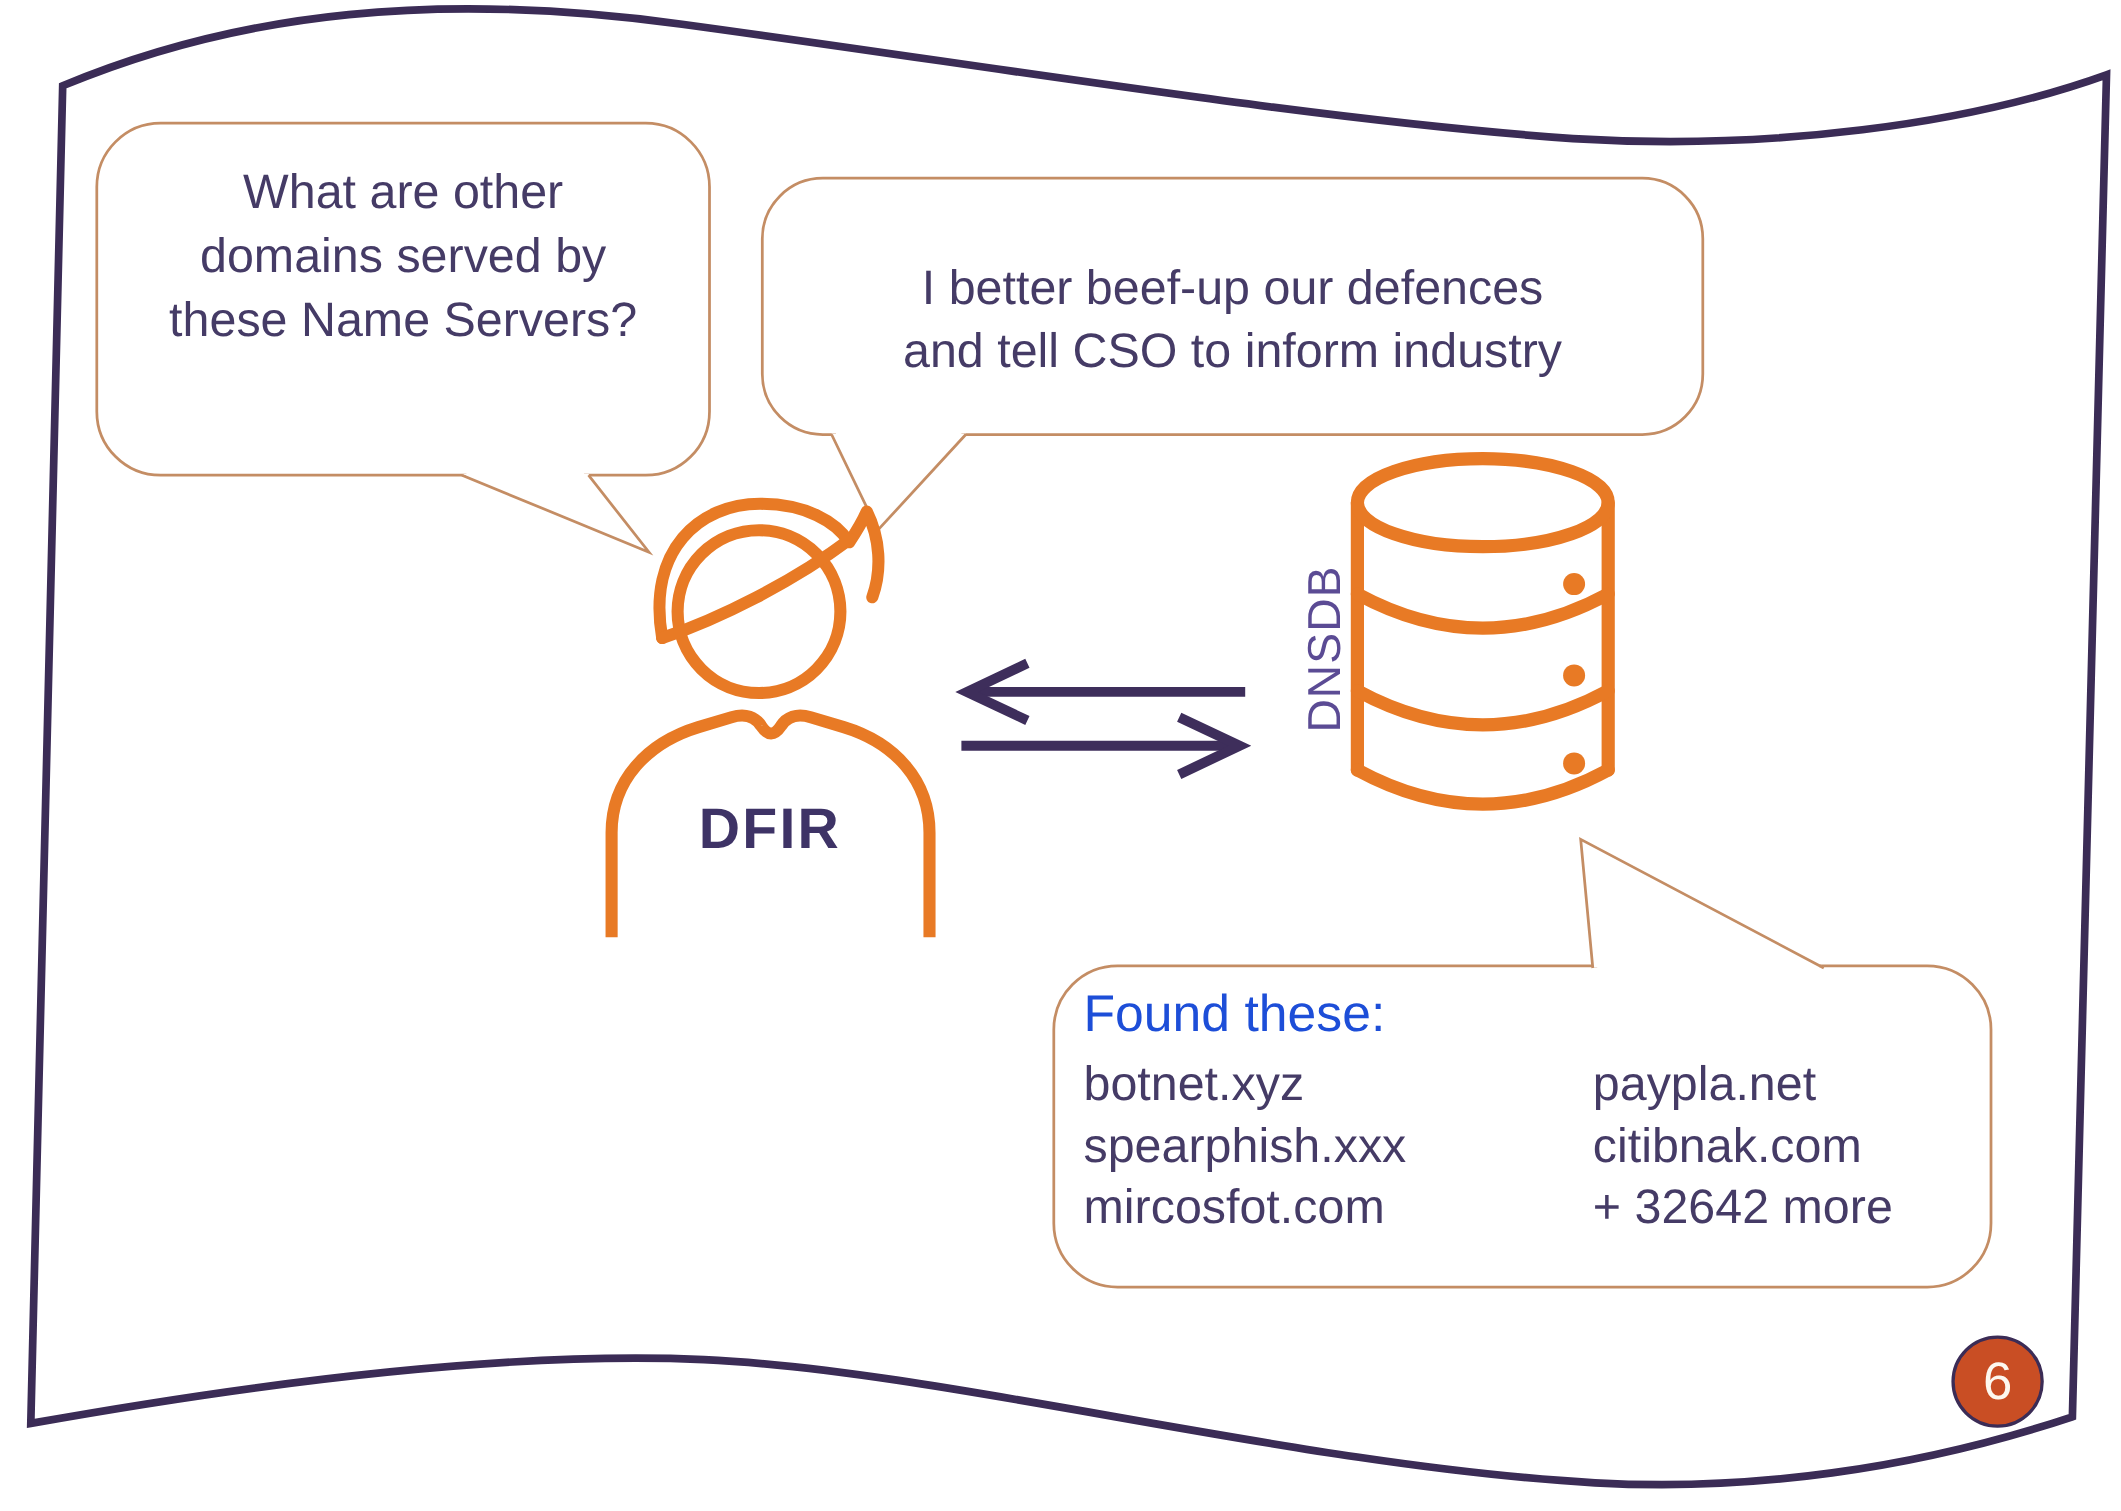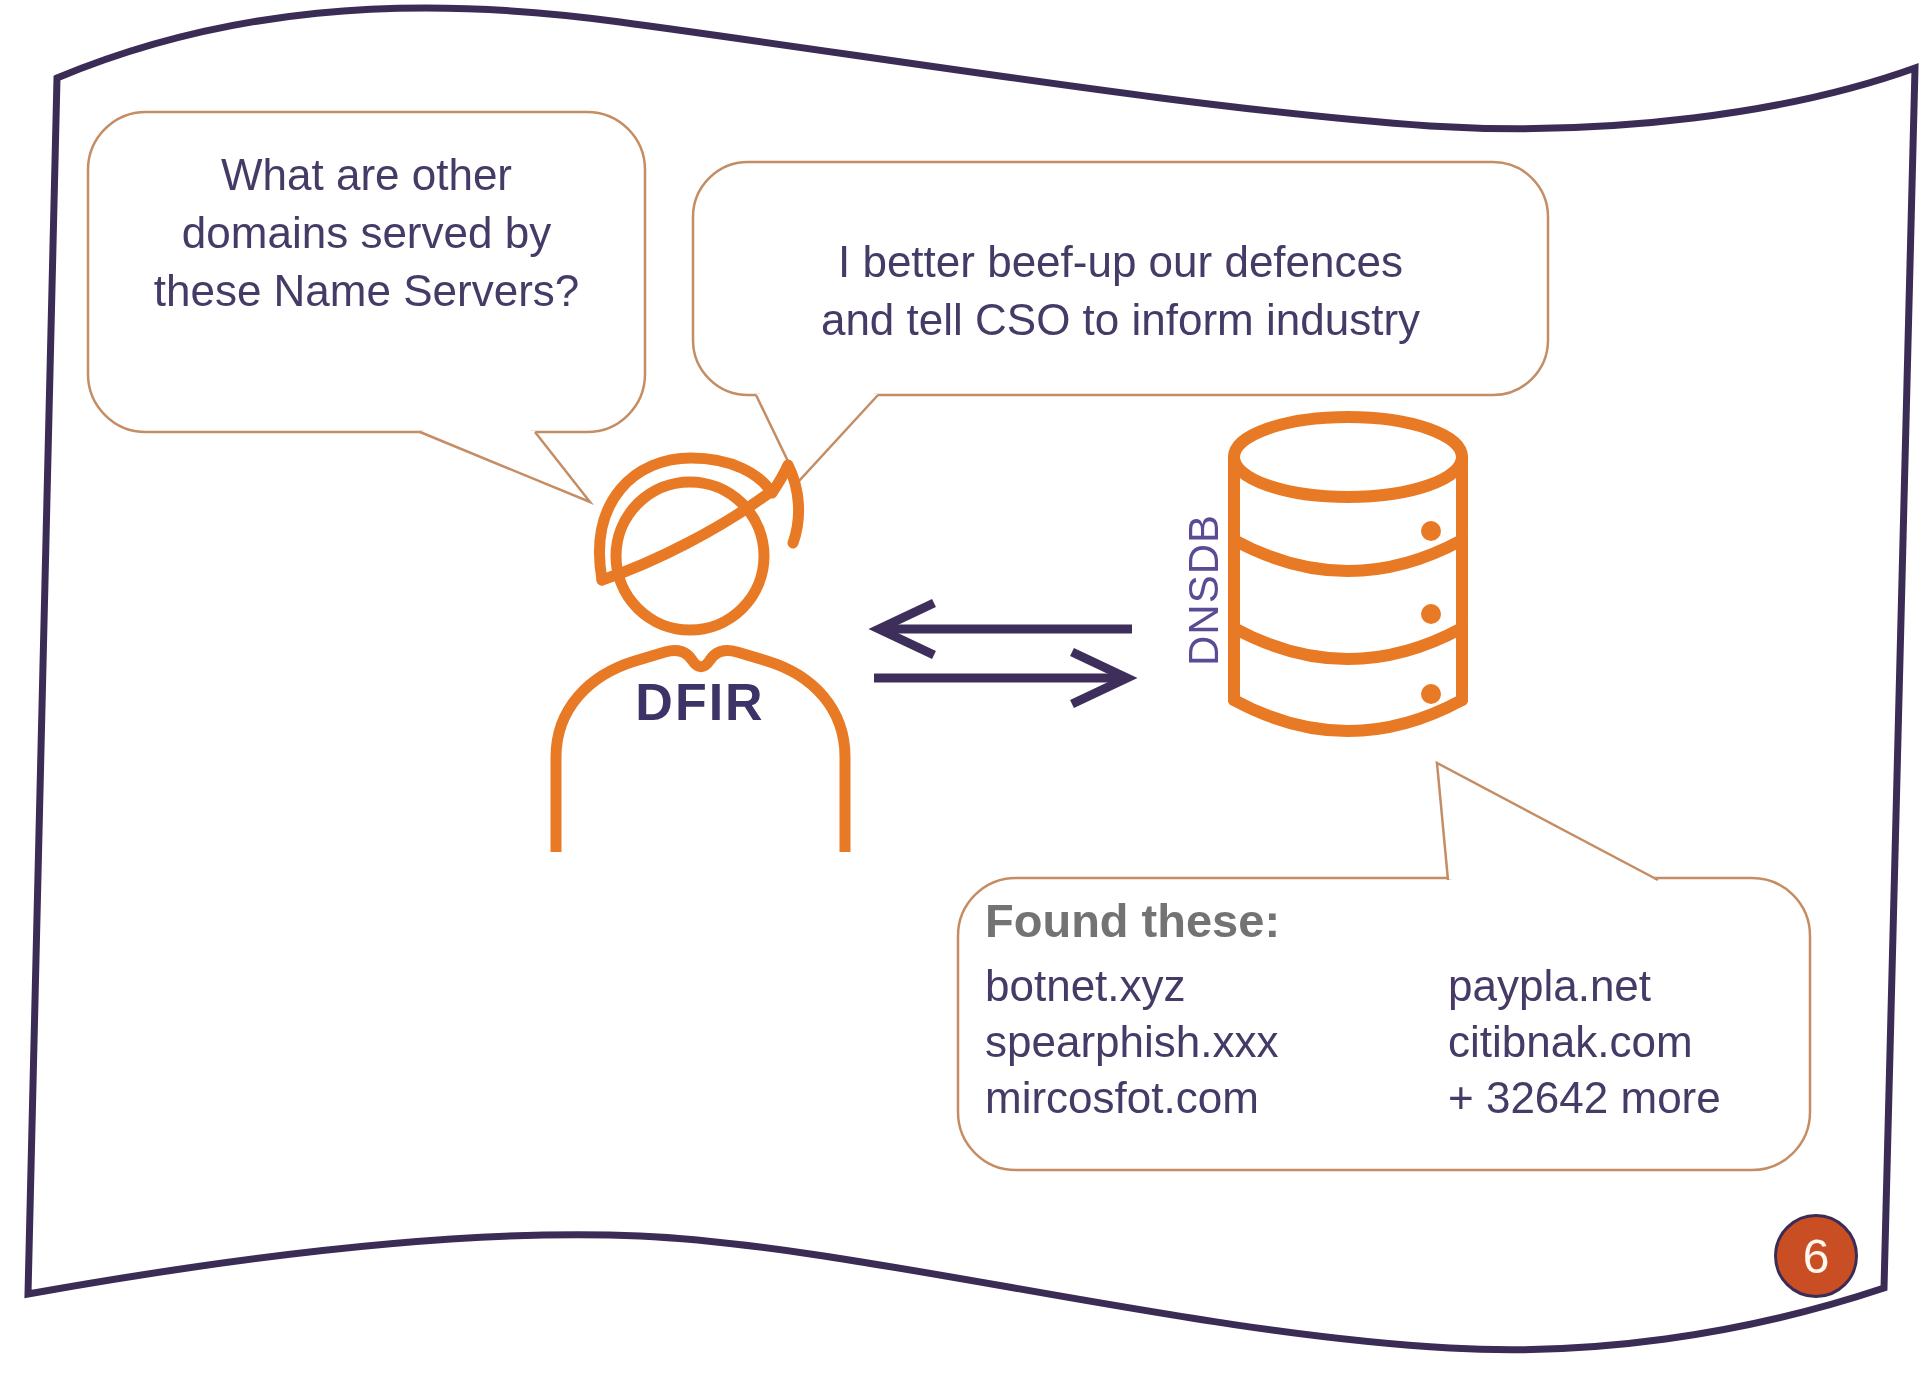--- a/index.html
+++ b/index.html
@@ -13,29 +13,29 @@
   }
   .stage svg{position:absolute;left:0;top:0;}
   .txt{position:absolute;color:#453B66;}
   .bubble-text{
     display:flex;flex-direction:column;align-items:center;
     text-align:center;font-size:44px;line-height:58px;font-weight:400;
   }
   .q-text{left:88px;top:112px;width:557px;height:320px;padding-top:34px;box-sizing:border-box;}
   .r-text{left:693px;top:162px;width:855px;height:258px;justify-content:center;}
   .dfir-label{
-    left:620px;top:672px;width:160px;text-align:center;
+    left:620px;top:724px;width:160px;text-align:center;
     font-size:52px;font-weight:700;color:#3E3366;letter-spacing:2px;
   }
   .dnsdb-label{
     left:1102px;top:568px;width:200px;height:44px;text-align:center;
     font-size:42px;color:#5B4B94;transform:rotate(-90deg);transform-origin:center;
     letter-spacing:1px;
   }
-  .found-title{left:985px;top:893px;font-size:47px;font-weight:700;color:#737373;}
+  .found-title{left:985px;top:893px;font-size:47px;font-weight:400;color:#1d4ed8;}
   .domain-col{position:absolute;top:958px;font-size:44px;line-height:56px;color:#453B66;}
   .domain-col.left{left:985px;}
   .domain-col.right{left:1436px;margin-left:12px;}
   .page-badge{
     position:absolute;left:1774px;top:1214px;width:84px;height:84px;
     border-radius:50%;background:#C94E24;border:3px solid #3B2C56;
     display:flex;align-items:center;justify-content:center;
     color:#FDF8EF;font-size:48px;font-weight:400;box-sizing:border-box;
   }
 </style>

